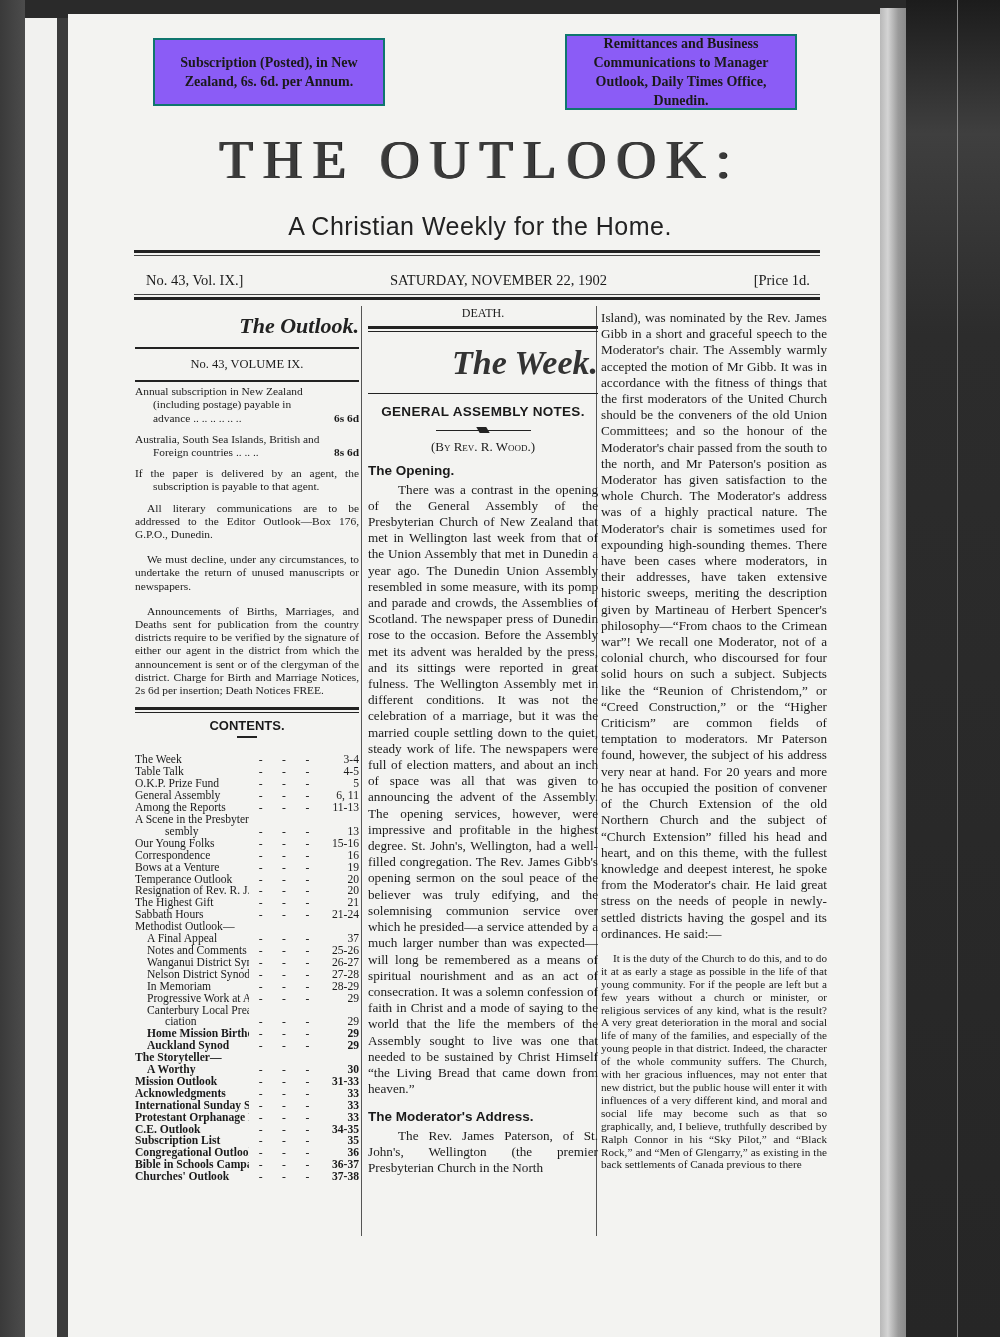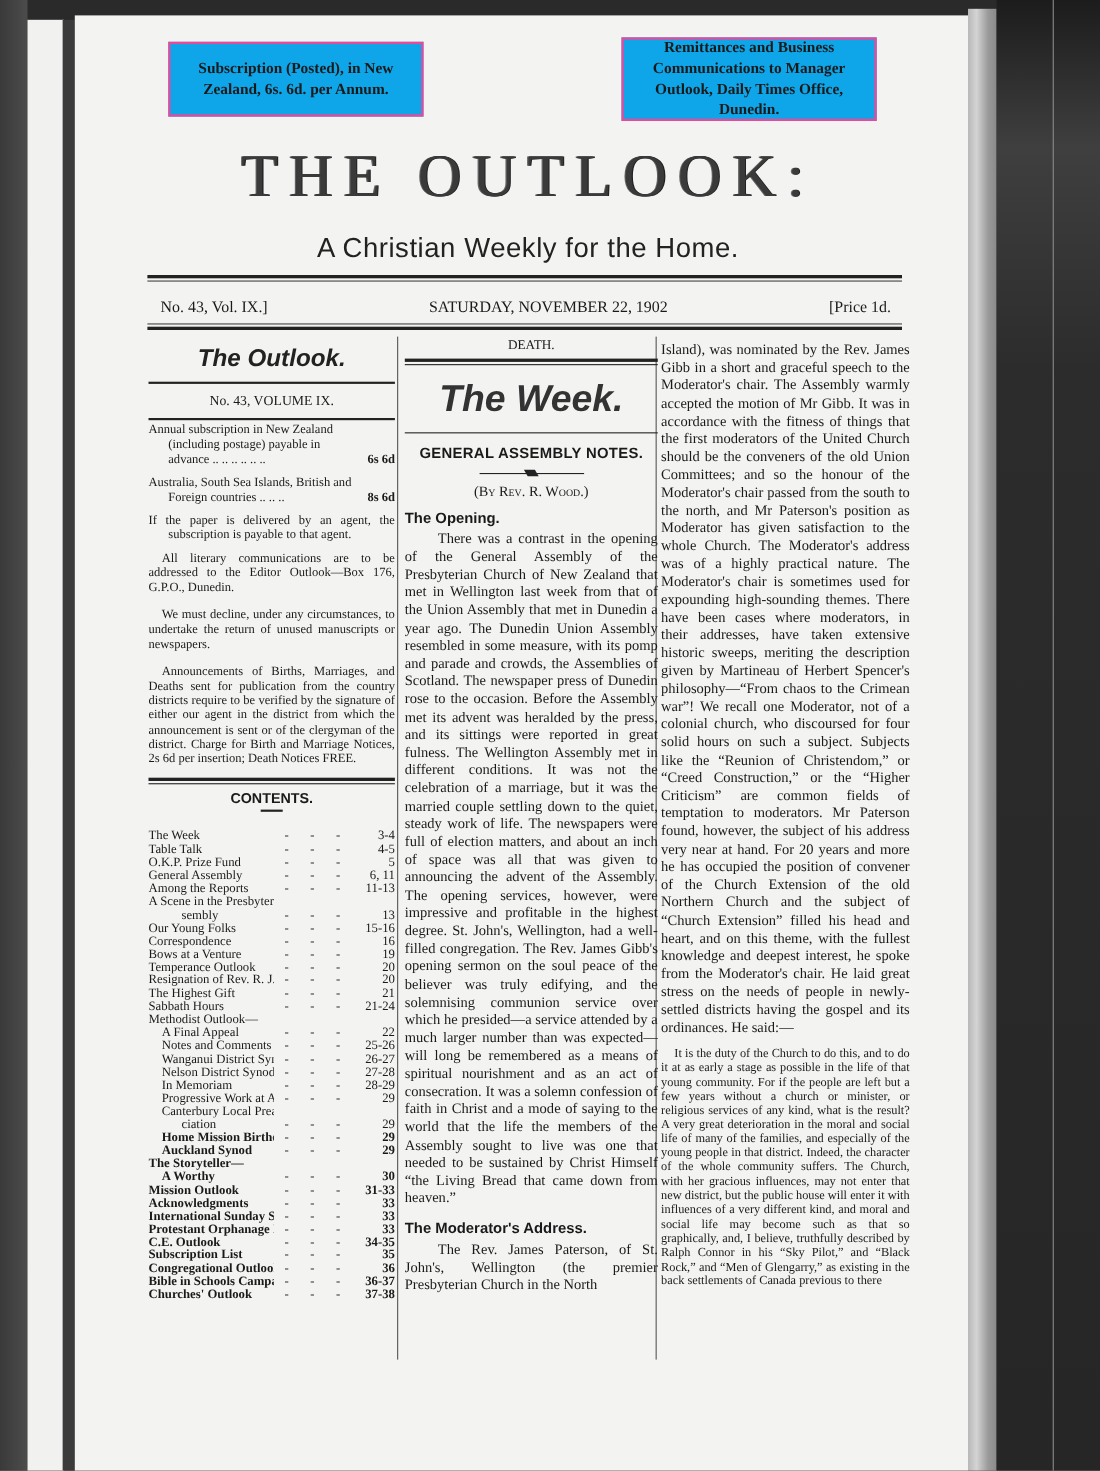--- a/index.html
+++ b/index.html
@@ -14,21 +14,21 @@
   .gutter { position:absolute; left:57px; top:18px; width:11px; height:1319px; background:#3b3b3b; }
   .page {
     position:absolute; left:68px; top:14px; width:812px; height:1323px;
     background:#f3f3f1;
   }
   .page-edge { position:absolute; left:880px; top:8px; width:26px; height:1329px; background:linear-gradient(90deg,#b8b8b8,#d4d4d4 30%,#9a9a9a 70%,#8a8a8a); }
   .bg-right { position:absolute; left:906px; top:0; width:94px; height:1337px; background:linear-gradient(180deg,#1c1c1c,#3f3f3f 10%,#2c2c2c 25%,#262626); }
   .bg-right::after { content:""; position:absolute; left:51px; top:0; width:1px; height:100%; background:#8a8a8a; }
 
   .box {
-    position:absolute; border:2px solid #ec4899; background:#0ea5e9;
+    position:absolute; border:2px solid #0f766e; background:#8b5cf6;
     font-family:"Liberation Serif", serif; font-weight:bold; font-size:14px;
     text-align:center; line-height:19px; padding:4px 6px;
   }
   .box-left { left:85px; top:24px; width:216px; height:56px; display:flex; align-items:center; justify-content:center; }
   .box-right { left:497px; top:20px; width:216px; height:64px; display:flex; align-items:center; justify-content:center; }
 
   .masthead {
     position:absolute; left:62px; top:96px; width:700px; text-align:center;
     font-family:"Liberation Serif", serif; font-size:55px; letter-spacing:10px;
     color:#3a3a3a; line-height:100px; font-weight:normal;
@@ -43,21 +43,21 @@
 
   .dateline { position:absolute; left:78px; top:270px; width:664px; height:24px; font-size:14.5px; display:flex; justify-content:space-between; }
   .dateline span { white-space:nowrap; }
 
   .col { position:absolute; top:306px; font-size:11.4px; line-height:13.2px; }
   .col-left { left:67px; width:224px; }
   .col-mid { left:300px; width:230px; font-size:13.2px; line-height:16.2px; }
   .col-right { left:533px; width:226px; font-size:13.2px; line-height:16.2px; }
   .vrule { position:absolute; top:306px; width:1px; height:920px; background:#555; }
 
-  .blackletter { font-family:Liberation Sans, sans-serif; font-style:italic; font-weight:bold; text-align:center; }
+  .blackletter { font-family:Liberation Serif, serif; font-style:italic; font-weight:bold; text-align:right; }
   .col-left .ol-title { font-size:22px; line-height:36px; margin-top:2px; color:#222; }
   .hr { height:2px; background:#222; margin:3px 0; }
   .hr-dbl { border-top:3px solid #222; border-bottom:1px solid #222; height:2px; margin:4px 0; }
   .center { text-align:center; }
   .vol { font-size:12.5px; padding:6px 0; }
   .para { text-align:justify; margin:8px 0 0 0; }
   .para.indent { text-indent:12px; }
   .hang { padding-left:18px; text-indent:-18px; }
   .price-row { display:flex; justify-content:space-between; align-items:flex-end; }
   .price-row .txt { flex:1; }
@@ -272,21 +272,21 @@
           <span class="d"></span>
           <span class="p"></span>
         </div>
         <div class="toc-row ind">
           <span class="t">A Final Appeal</span>
           <span class="d">
             <span>-</span>
             <span>-</span>
             <span>-</span>
           </span>
-          <span class="p">22</span>
+          <span class="p">37</span>
         </div>
         <div class="toc-row ind">
           <span class="t">Notes and Comments</span>
           <span class="d">
             <span>-</span>
             <span>-</span>
             <span>-</span>
           </span>
           <span class="p">25-26</span>
         </div>

